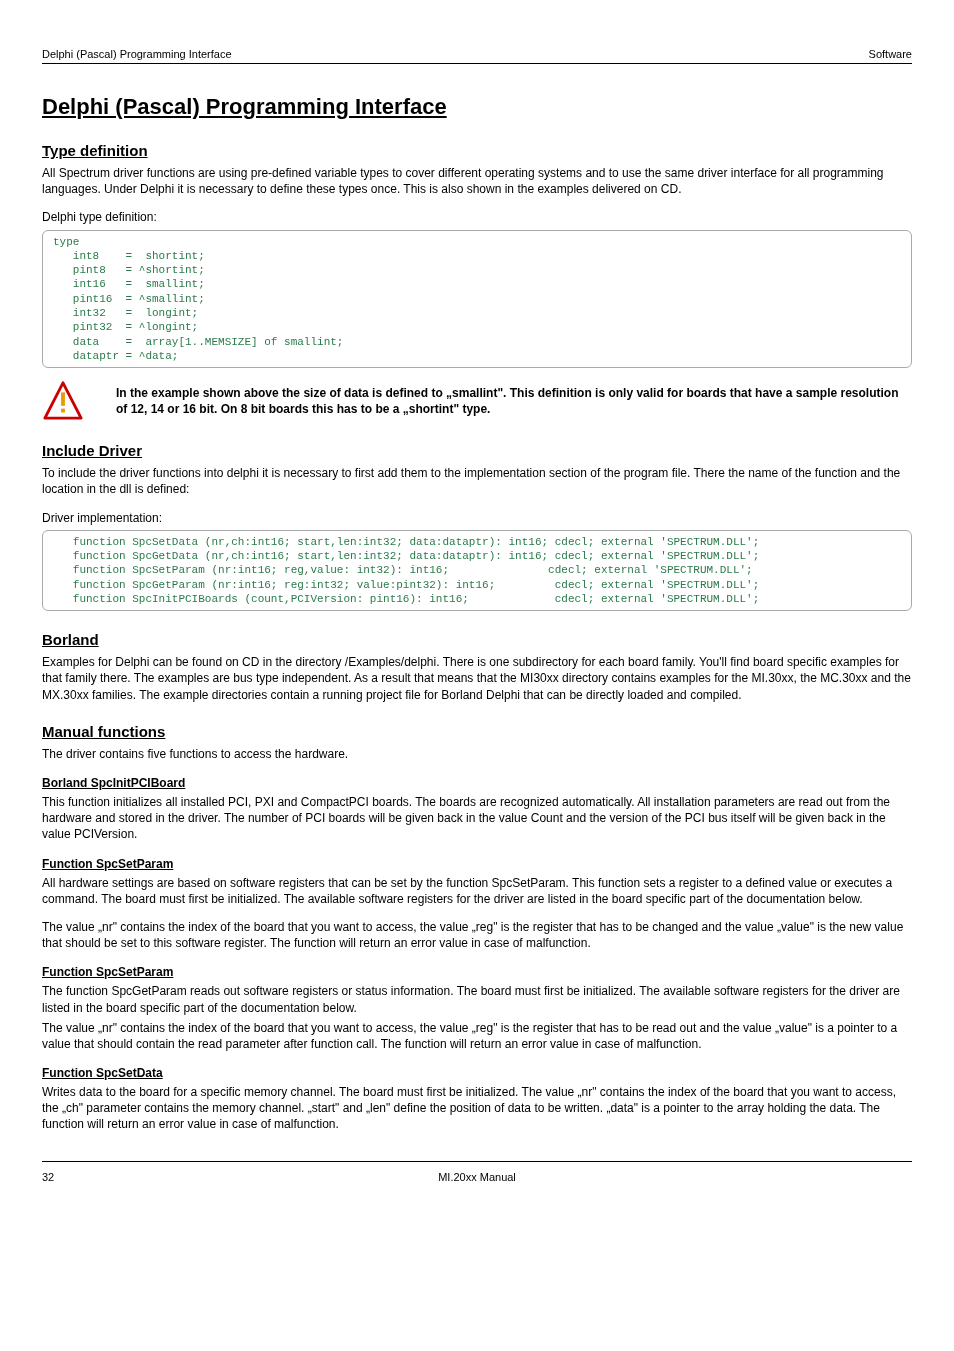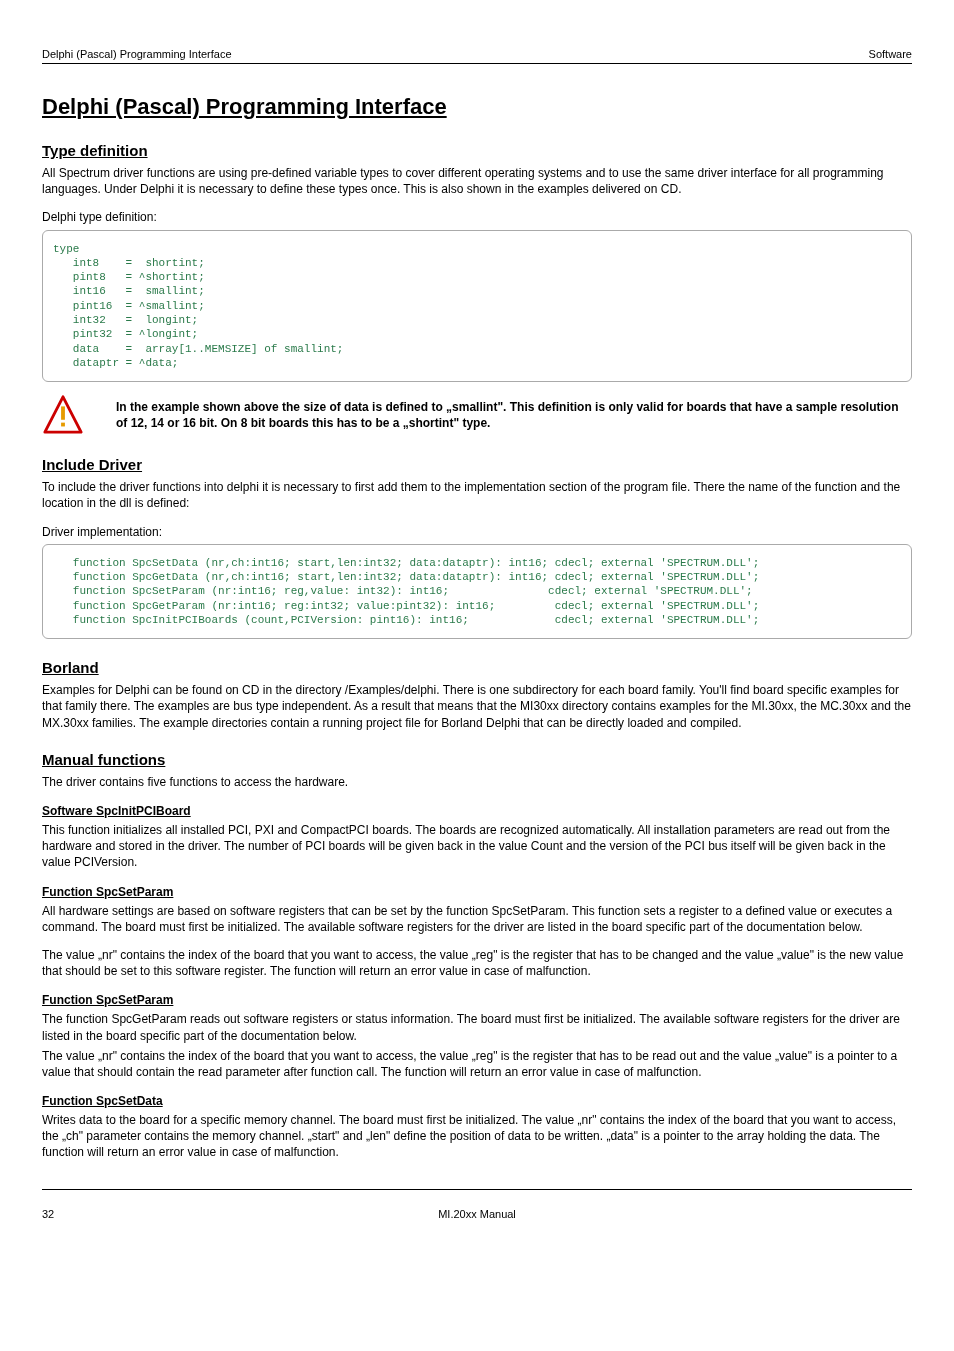--- a/index.html
+++ b/index.html
@@ -41,21 +41,21 @@
       margin-bottom: 4px;
     }
     p {
       font-size: 12px;
       line-height: 1.35;
       margin-bottom: 12px;
     }
     .code-block {
       border: 1px solid #aaa;
       border-radius: 6px;
-      padding: 11px 10px;
+      padding: 4px 10px;
       font-family: "Courier New", monospace;
       font-size: 11px;
       line-height: 1.3;
       color: #2a7a4a;
       white-space: pre;
       margin-bottom: 6px;
       overflow-x: auto;
     }
     .warning-block {
       display: flex;
@@ -68,21 +68,21 @@
       font-weight: bold;
       font-size: 12.5px;
       line-height: 1.35;
     }
     .warning-text p { margin: 0; }
     .footer {
       display: flex;
       justify-content: space-between;
       font-size: 11px;
       border-top: 1px solid #000;
-      padding-top: 18px;
+      padding-top: 9px;
       margin-top: 28px;
     }
     .footer-center { flex: 1; text-align: center; }
     .footer-left { width: 60px; text-align: left; }
     .footer-right { width: 60px; }
     .tight { margin-bottom: 4px; }
     svg.warn-icon { width: 42px; height: 42px; flex-shrink: 0; }
   </style>
 </head>
 <body>
@@ -126,21 +126,21 @@
    function SpcSetParam (nr:int16; reg,value: int32): int16;               cdecl; external 'SPECTRUM.DLL';
    function SpcGetParam (nr:int16; reg:int32; value:pint32): int16;         cdecl; external 'SPECTRUM.DLL';
    function SpcInitPCIBoards (count,PCIVersion: pint16): int16;             cdecl; external 'SPECTRUM.DLL';</div>
 
 <h2>Borland</h2>
 <p>Examples for Delphi can be found on CD in the directory /Examples/delphi. There is one subdirectory for each board family. You'll find board specific examples for that family there. The examples are bus type independent. As a result that means that the MI30xx directory contains examples for the MI.30xx, the MC.30xx and the MX.30xx families. The example directories contain a running project file for Borland Delphi that can be directly loaded and compiled.</p>
 
 <h2>Manual functions</h2>
 <p>The driver contains five functions to access the hardware.</p>
 
-<h3>Software SpcInitPCIBoard</h3>
+<h3>Borland SpcInitPCIBoard</h3>
 <p>This function initializes all installed PCI, PXI and CompactPCI boards. The boards are recognized automatically. All installation parameters are read out from the hardware and stored in the driver. The number of PCI boards will be given back in the value Count and the version of the PCI bus itself will be given back in the value PCIVersion.</p>
 
 <h3>Function SpcSetParam</h3>
 <p>All hardware settings are based on software registers that can be set by the function SpcSetParam. This function sets a register to a defined value or executes a command. The board must first be initialized. The available software  registers for the driver are listed in the board specific part of the documentation below.</p>
 <p>The value „nr" contains the index of the board that you want to access, the value „reg" is the register that has to be changed and the value „value" is the new value that should be set to this software register. The function will return an error value in case of malfunction.</p>
 
 <h3>Function SpcSetParam</h3>
 <p class="tight">The function SpcGetParam reads out software registers or status information. The board must first be initialized. The available software  registers for the driver are listed in the board specific part of the documentation below.</p>
 <p>The value „nr" contains the index of the board that you want to access, the value „reg" is the register that has to be read out and the value „value" is a pointer to a value that should contain the read parameter after function call. The function will return an error value in case of malfunction.</p>
 

